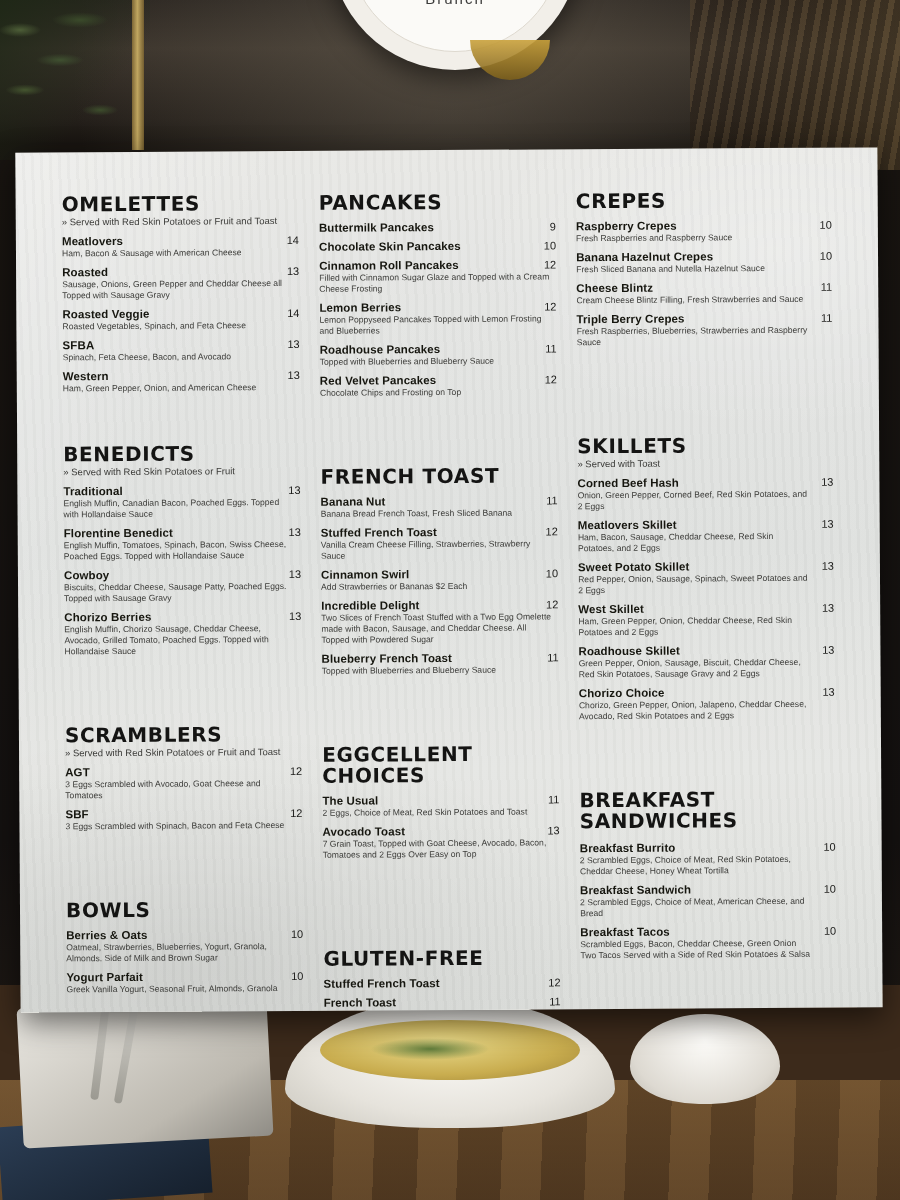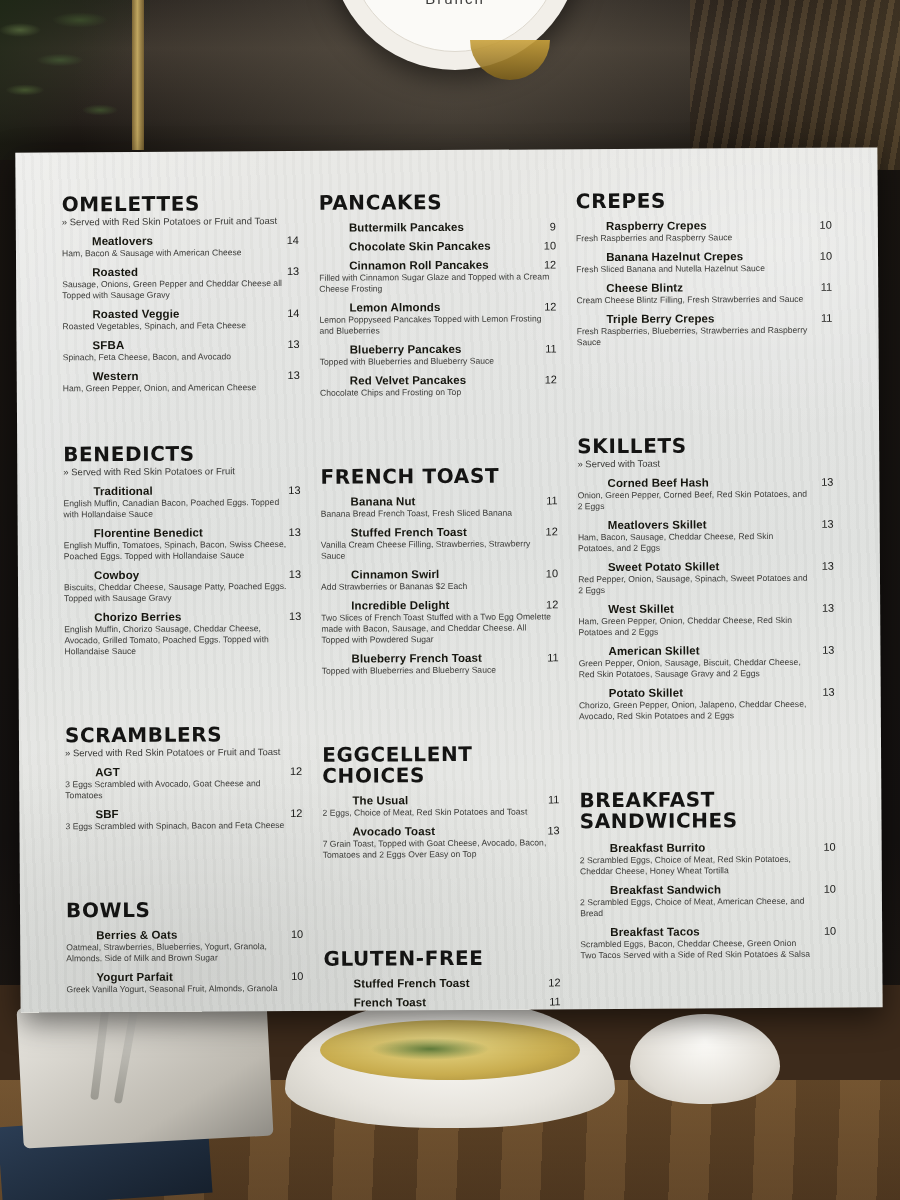--- a/index.html
+++ b/index.html
@@ -175,21 +175,20 @@
     display: flex;
     align-items: baseline;
     justify-content: space-between;
     gap: 8px;
   }
   .item-name {
     font-size: 11.5px;
     font-weight: bold;
     color: #16160f;
     letter-spacing: .1px;
-    margin-left: 30px;
   }
   .item-price {
     font-size: 11px;
     font-weight: normal;
     color: #1a1a18;
     flex: 0 0 auto;
   }
   .item-desc {
     font-size: 8.6px;
     line-height: 1.28;
@@ -374,28 +373,28 @@
           </div>
           <div class="item">
             <div class="item-head">
                 <span class="item-name">Cinnamon Roll Pancakes</span>
                 <span class="item-price">12</span>
               </div>
             <div class="item-desc">Filled with Cinnamon Sugar Glaze and Topped with a Cream Cheese Frosting</div>
           </div>
           <div class="item">
             <div class="item-head">
-                <span class="item-name">Lemon Almonds</span>
+                <span class="item-name">Lemon Berries</span>
                 <span class="item-price">12</span>
               </div>
             <div class="item-desc">Lemon Poppyseed Pancakes Topped with Lemon Frosting and Blueberries</div>
           </div>
           <div class="item">
             <div class="item-head">
-                <span class="item-name">Blueberry Pancakes</span>
+                <span class="item-name">Roadhouse Pancakes</span>
                 <span class="item-price">11</span>
               </div>
             <div class="item-desc">Topped with Blueberries and Blueberry Sauce</div>
           </div>
           <div class="item">
             <div class="item-head">
                 <span class="item-name">Red Velvet Pancakes</span>
                 <span class="item-price">12</span>
               </div>
             <div class="item-desc">Chocolate Chips and Frosting on Top</div>
@@ -555,28 +554,28 @@
           </div>
           <div class="item">
             <div class="item-head">
                 <span class="item-name">West Skillet</span>
                 <span class="item-price">13</span>
               </div>
             <div class="item-desc">Ham, Green Pepper, Onion, Cheddar Cheese, Red Skin Potatoes and 2 Eggs</div>
           </div>
           <div class="item">
             <div class="item-head">
-                <span class="item-name">American Skillet</span>
+                <span class="item-name">Roadhouse Skillet</span>
                 <span class="item-price">13</span>
               </div>
             <div class="item-desc">Green Pepper, Onion, Sausage, Biscuit, Cheddar Cheese, Red Skin Potatoes, Sausage Gravy and 2 Eggs</div>
           </div>
           <div class="item">
             <div class="item-head">
-                <span class="item-name">Potato Skillet</span>
+                <span class="item-name">Chorizo Choice</span>
                 <span class="item-price">13</span>
               </div>
             <div class="item-desc">Chorizo, Green Pepper, Onion, Jalapeno, Cheddar Cheese, Avocado, Red Skin Potatoes and 2 Eggs</div>
           </div>
         </div>
       </div>
 
       <div class="spacer-xl"></div>
 
       <div class="section">

